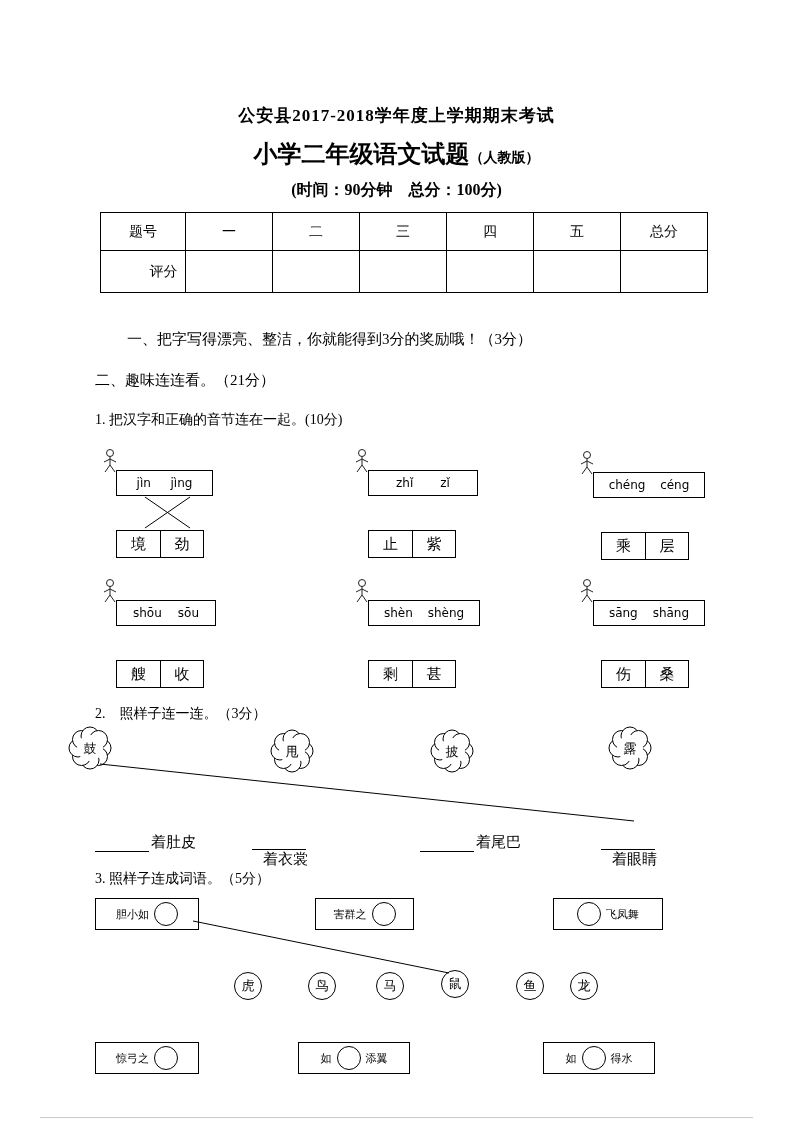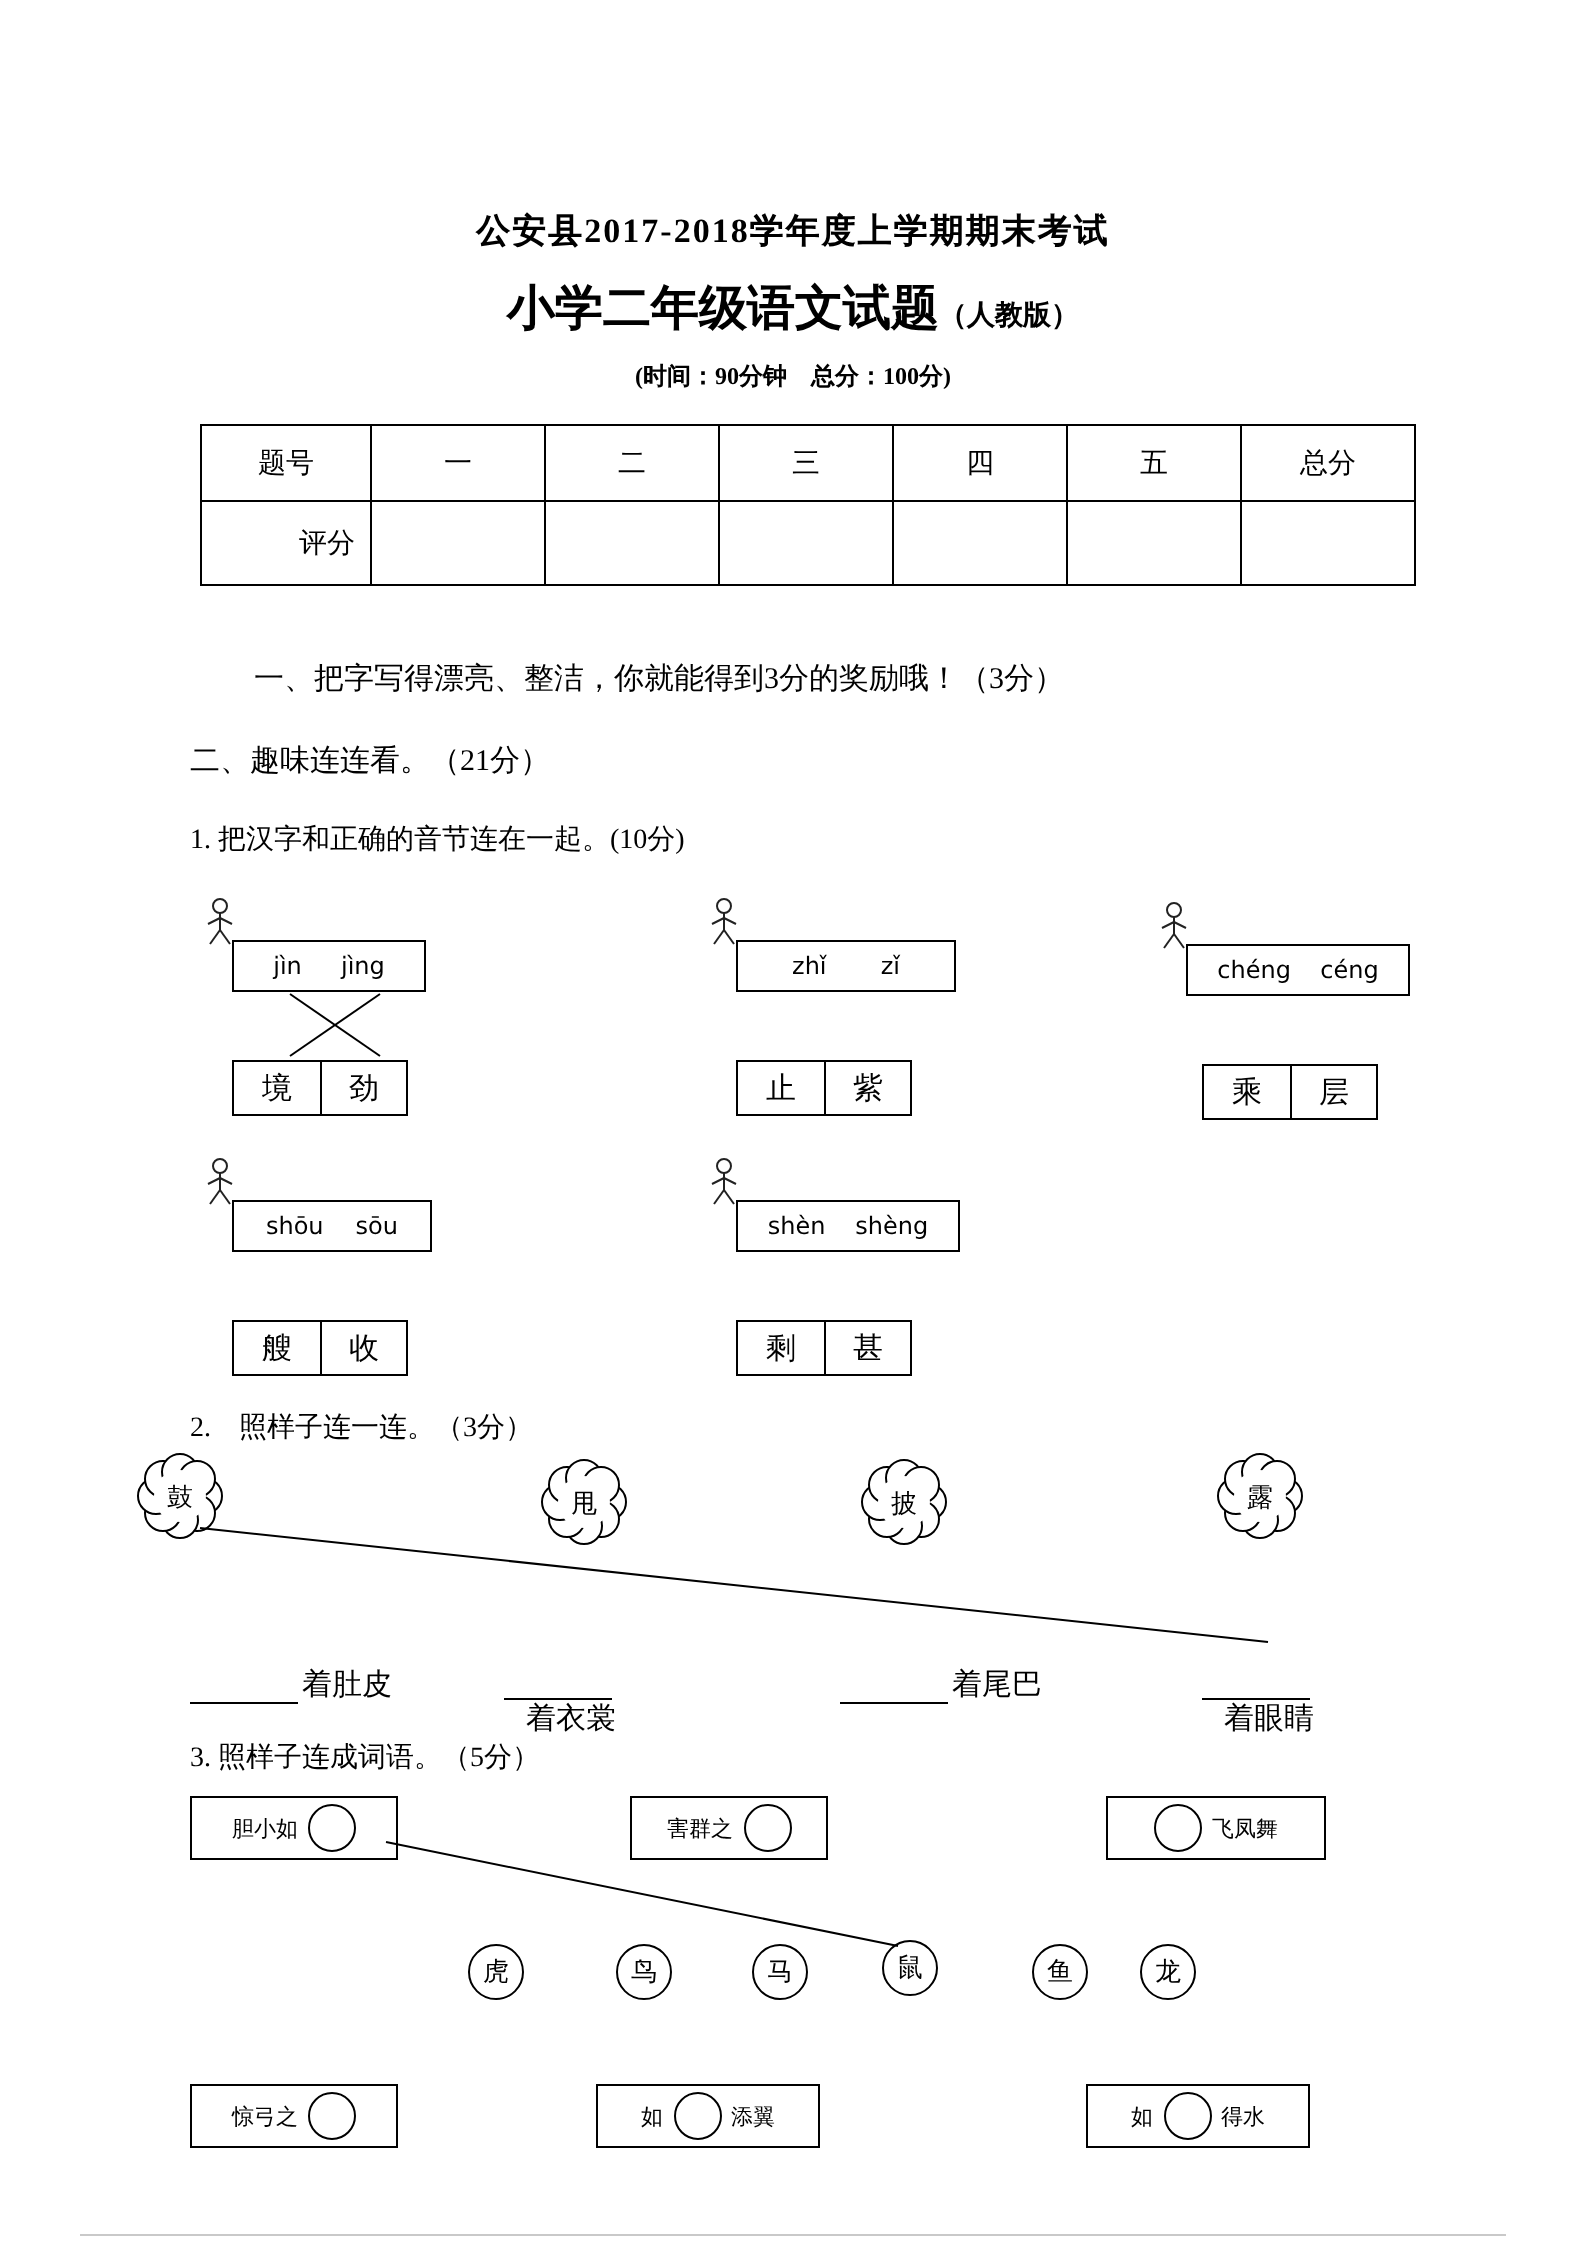--- a/index.html
+++ b/index.html
@@ -3,21 +3,21 @@
 <meta charset="utf-8">
 <style>
   * { margin:0; padding:0; box-sizing:border-box; }
   html,body { background:#fff; }
   body { font-family:"Liberation Serif","DejaVu Serif",serif; color:#000; }
   .page { position:relative; width:793px; height:1122px; margin:0 auto; background:#fff; overflow:hidden; }
 
   .title { position:absolute; top:104px; left:0; width:100%; text-align:center; font-size:17px; font-weight:bold; letter-spacing:1px; }
   .subtitle { position:absolute; top:138px; left:0; width:100%; text-align:center; font-size:24px; font-weight:bold; }
   .subtitle .note { font-size:14px; }
-  .info { position:absolute; top:180px; left:0; width:100%; text-align:center; font-size:12px; font-weight:bold; }
+  .info { position:absolute; top:180px; left:0; width:100%; text-align:center; font-size:16px; font-weight:bold; }
 
   .score-table { position:absolute; top:212px; left:100px; border-collapse:collapse; }
   .score-table td { border:1px solid #000; text-align:center; font-size:14px; padding:0; }
   .score-table tr:nth-child(1) td { height:38px; }
   .score-table tr:nth-child(2) td { height:42px;padding-left:41px; }
   .score-table td { width:87px; }
   .score-table td.first { width:85px; }
 
   .sec { position:absolute; left:95px; font-size:15px; }
   .q { position:absolute; left:95px; font-size:14px; }
@@ -171,20 +171,38 @@
     <div class="pbox" style="width:112px;">
       <span>shèn</span>
       <span>shèng</span>
     </div>
     <div class="cbox">
       <span class="ccell">剩</span>
       <span class="ccell">甚</span>
     </div>
   </div>
 
+  <div class="pgroup" style="left:577px; top:578px;">
+    <svg class="mascot" width="20" height="26" viewBox="0 0 20 26">
+        <circle cx="10" cy="5" r="3.5" fill="none" stroke="#222"></circle>
+        <line x1="10" y1="8.5" x2="10" y2="17" stroke="#222"></line>
+        <line x1="10" y1="11" x2="4" y2="14" stroke="#222"></line>
+        <line x1="10" y1="11" x2="16" y2="14" stroke="#222"></line>
+        <line x1="10" y1="17" x2="5" y2="24" stroke="#222"></line>
+        <line x1="10" y1="17" x2="15" y2="24" stroke="#222"></line>
+      </svg>
+    <div class="pbox" style="width:112px;">
+      <span>sāng</span>
+      <span>shāng</span>
+    </div>
+    <div class="cbox" style="left:24px;">
+      <span class="ccell">伤</span>
+      <span class="ccell">桑</span>
+    </div>
+  </div>
 
   <div class="q" style="top:705px;">2.　照样子连一连。（3分）</div>
 
   <div class="cloud" style="left:65px; top:723px;">
     <svg width="50" height="50" viewBox="0 0 50 50">
       <g fill="#fff" stroke="#000" stroke-width="1">
         <circle cx="37" cy="25" r="9"></circle>
           <circle cx="33.5" cy="33.5" r="9"></circle>
           <circle cx="25" cy="37" r="9"></circle>
           <circle cx="16.5" cy="33.5" r="9"></circle>

